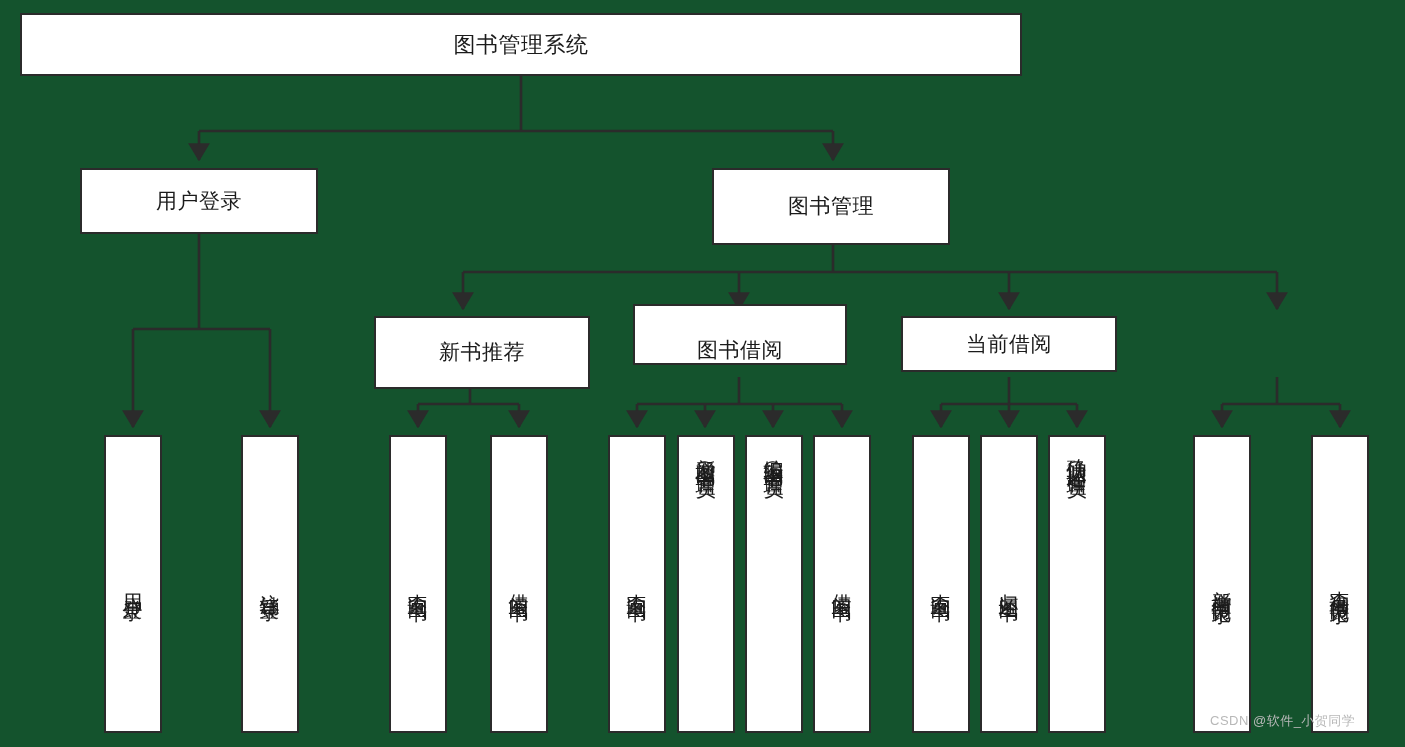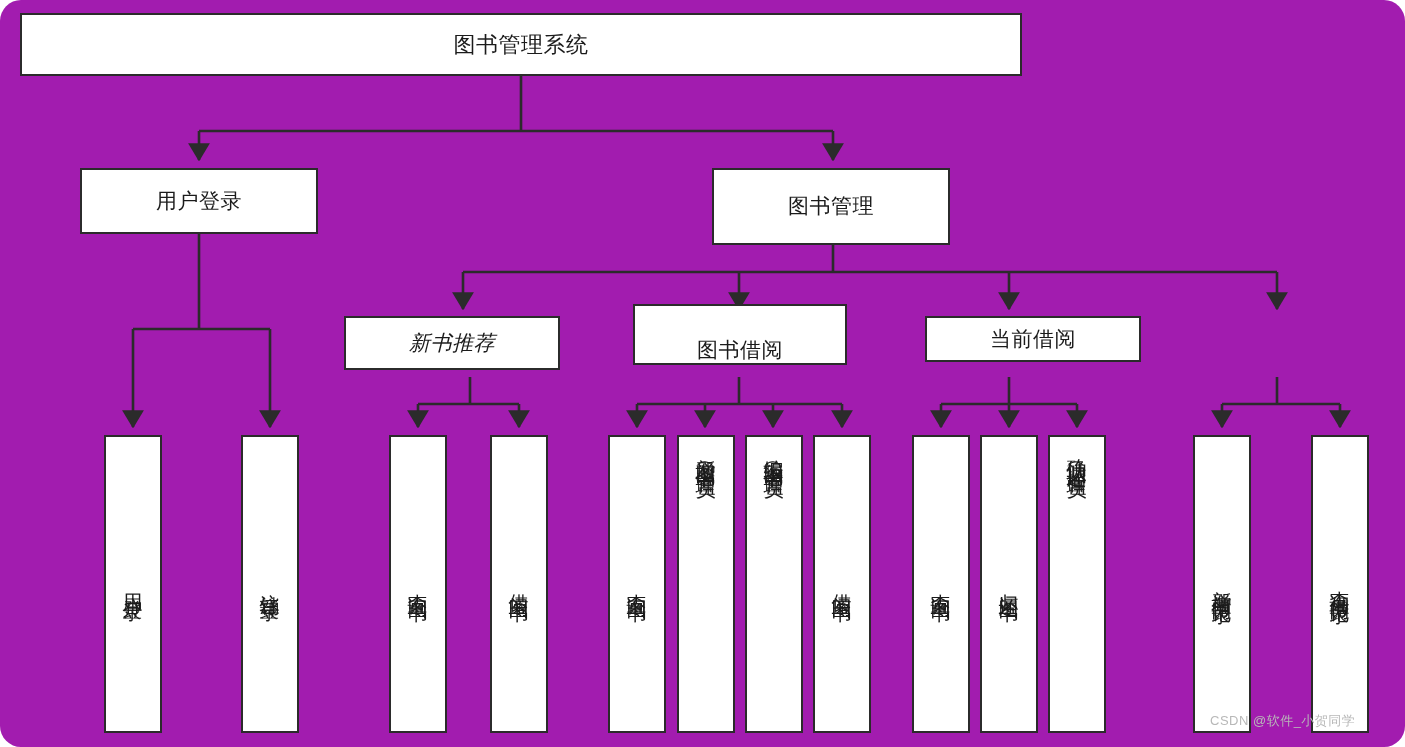--- a/index.html
+++ b/index.html
@@ -5,24 +5,23 @@
 <style>
   html, body {
     margin: 0;
     padding: 0;
     background: #ffffff;
   }
   #canvas {
     position: relative;
     width: 1405px;
     height: 747px;
-    background: #a21caf;
+    background: #14532d;
     font-family: "Liberation Sans", "DejaVu Sans", sans-serif;
     overflow: hidden;
-    border-radius: 21px;
   }
   #edges {
     position: absolute;
     left: 0;
     top: 0;
     width: 1405px;
     height: 747px;
     pointer-events: none;
   }
   .node {
@@ -139,29 +138,29 @@
   </div>
 
   <div class="node horiz" style="left:80px; top:168px; width:238px; height:66px;">
     <span class="lbl">用户登录</span>
   </div>
 
   <div class="node horiz" style="left:712px; top:168px; width:238px; height:77px;">
     <span class="lbl">图书管理</span>
   </div>
 
-  <div class="node horiz" style="left:344px; top:316px; width:216px; height:54px;font-style:italic;">
+  <div class="node horiz" style="left:374px; top:316px; width:216px; height:73px;">
     <span class="lbl">新书推荐</span>
   </div>
 
   <div class="node horiz" style="left:633px; top:304px; width:214px; height:61px;align-items:flex-end;">
     <span class="lbl">图书借阅</span>
   </div>
 
-  <div class="node horiz" style="left:901px; top:316px; width:216px; height:46px;margin-left:24px;">
+  <div class="node horiz" style="left:901px; top:316px; width:216px; height:56px;">
     <span class="lbl">当前借阅</span>
   </div>
 
 
   <div class="node vert mid" style="left:104px; top:435px; width:58px; height:298px;">
     <span class="lbl">用户登录</span>
   </div>
 
   <div class="node vert mid" style="left:241px; top:435px; width:58px; height:298px;">
     <span class="lbl">注销登录</span>

